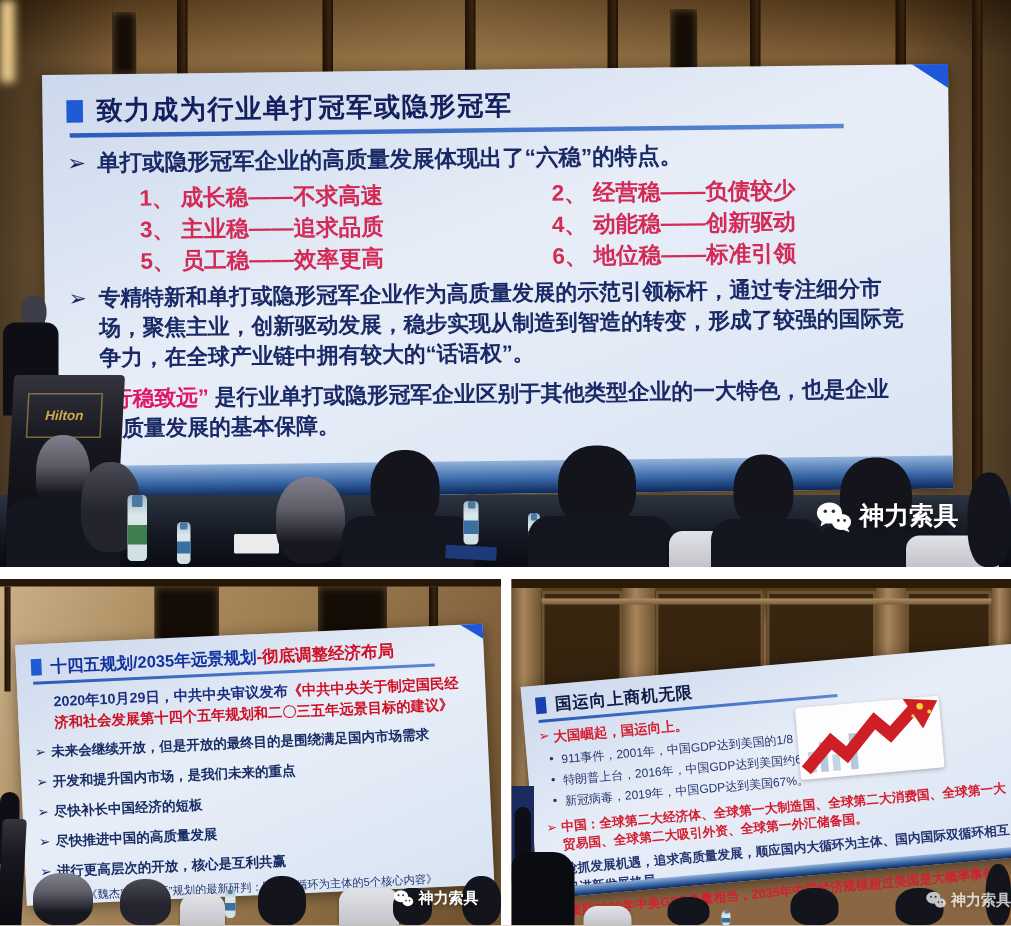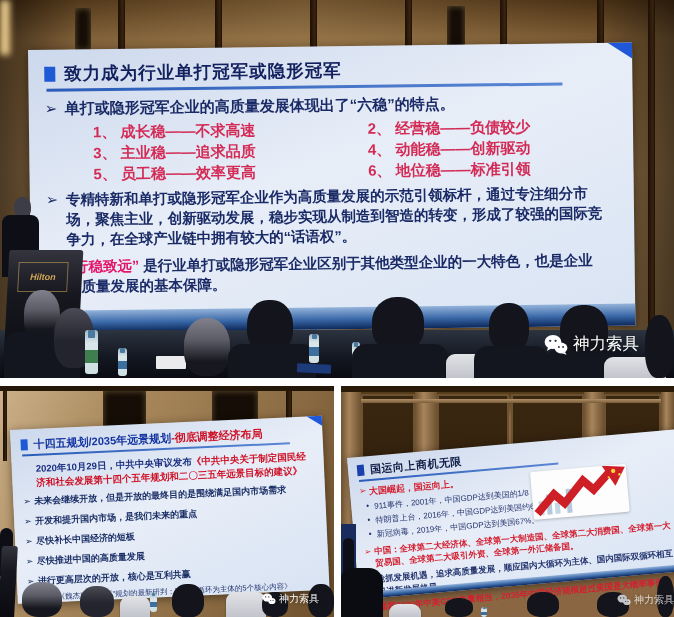--- a/index.html
+++ b/index.html
@@ -55,21 +55,21 @@
   .pad{position:absolute;background:#1d3a7a;border-radius:1px;}
   .card{position:absolute;background:#ebebee;border-radius:1px;}
   .under-screen{position:absolute;background:linear-gradient(180deg,#2c3440 0%,#141822 55%,#0a0c12 100%);}
   .podium{position:absolute;background:linear-gradient(180deg,#34343e 0%,#17171f 35%,#0a0a10 100%);transform:skewX(-3deg);border-radius:3px 3px 0 0;}
   .podium-plate{position:absolute;left:10px;top:12px;width:48px;height:28px;border:1px solid rgba(210,168,85,.55);
     color:#d2a855;font-size:9px;font-style:italic;font-weight:bold;display:flex;align-items:center;justify-content:center;}
   .figure{position:absolute;background:#0e0e16;border-radius:8px 8px 0 0;}
 
   
   .wm{position:absolute;display:flex;align-items:center;gap:5px;color:#ffffff;
-      text-shadow:0 1px 4px rgba(0,0,0,.45);font-weight:normal;}
+      text-shadow:0 1px 4px rgba(0,0,0,.45);font-weight:bold;}
   .wm svg{display:block;}
 
   
   .bl-title{font-weight:bold;font-size:11px;}
   .bl-title .main{color:#1233a0;}
   .bl-title .accent{color:#cf1126;}
   .bl-para{font-size:9.5px;font-weight:bold;color:#1b2f80;line-height:1.45;}
   .bl-bullet{font-size:9px;font-weight:bold;color:#1b2f66;line-height:1.2;}
   .bl-foot{font-size:7.5px;color:#24356e;}
 

